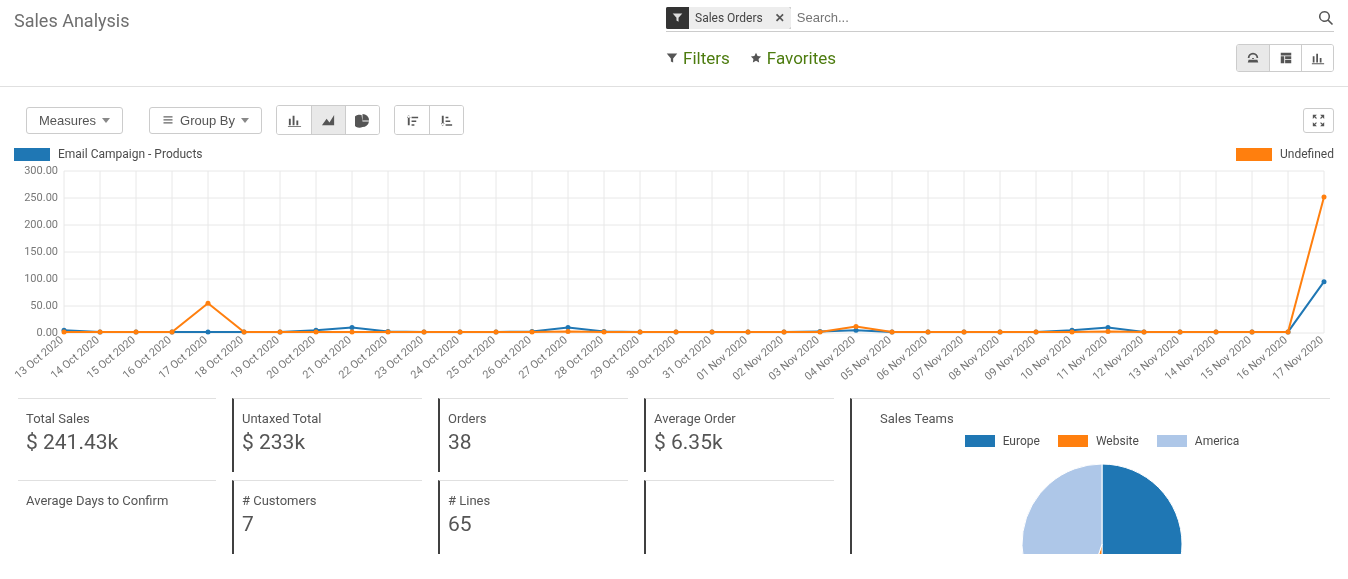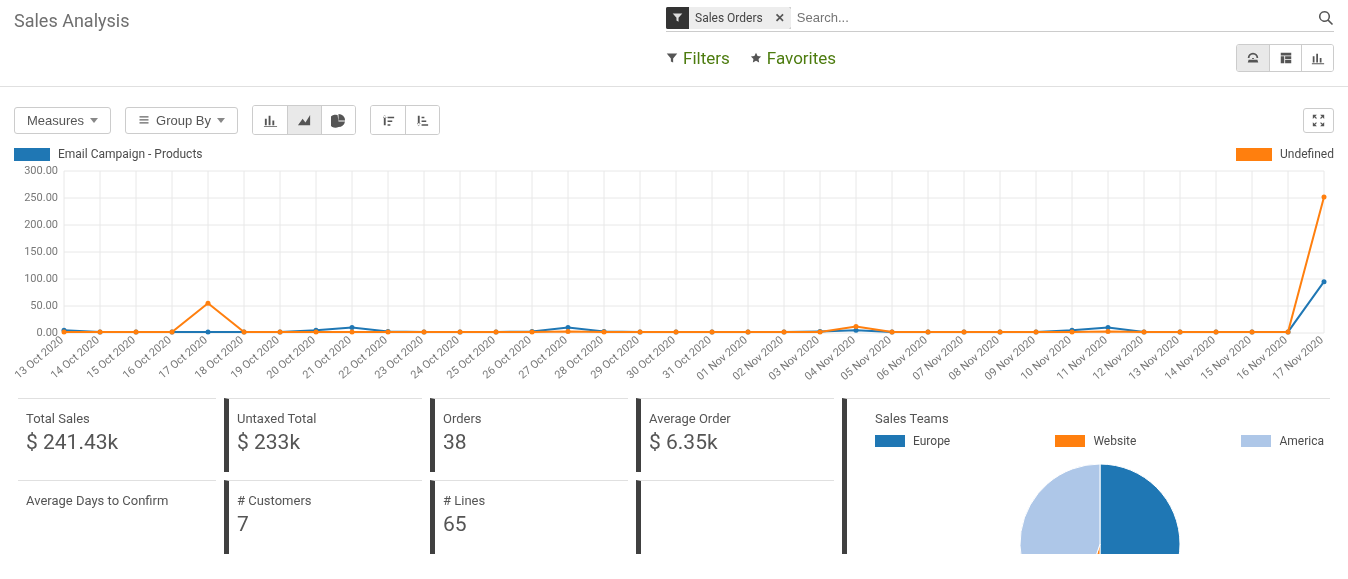--- a/index.html
+++ b/index.html
@@ -19,44 +19,44 @@
   .filter-left { display: flex; gap: 20px; }
   .filter-btn { display: flex; align-items: center; gap: 5px; color: #4d7c0f; cursor: pointer; font-size: 17px; }
   .filter-btn svg { width: 12px; height: 12px; fill: #555; }
   .view-switch { display: flex; border: 1px solid #ccc; border-radius: 3px; overflow: hidden; }
   .view-switch button { border: none; background: #fff; width: 32px; height: 26px; display:flex; align-items:center; justify-content:center; cursor:pointer; border-left:1px solid #ccc; }
   .view-switch button:first-child { border-left: none; }
   .view-switch button.active { background: #e9e9e9; }
   .view-switch svg { width: 14px; height: 14px; fill: #555; }
 
   .toolbar { display: flex; align-items: center; gap: 14px; padding: 18px 14px 8px; }
-  .btn { border: 1px solid #ccc; background: #fff; padding: 5px 12px; border-radius: 3px; color: #555; display: inline-flex; align-items: center; gap: 6px; cursor: pointer; font-size: 13px; }
+  .btn { border: 1px solid #ccc; background: #fff; padding: 5px 12px; border-radius: 3px; color: #555; display: inline-flex; align-items: center; gap: 6px; cursor: pointer; font-size: 13px; margin-left: 12px; }
   .btn .caret { width: 0; height: 0; border-left: 4px solid transparent; border-right: 4px solid transparent; border-top: 5px solid #888; }
   .btn-group { display: inline-flex; border: 1px solid #ccc; border-radius: 3px; overflow: hidden; }
   .btn-group button { border: none; background: #fff; width: 34px; height: 28px; display:flex; align-items:center; justify-content:center; cursor:pointer; border-left:1px solid #ccc; }
   .btn-group button:first-child { border-left: none; }
   .btn-group button.active { background: #e9e9e9; }
   .btn-group svg { width: 15px; height: 15px; fill: #555; }
   .expand-btn { margin-left: auto; }
 
   .chart-wrap { padding: 0 14px; }
   .legend { display: flex; justify-content: space-between; gap: 30px; margin: 4px 0 2px; font-size: 12px; }
   .legend-item { display: flex; align-items: center; gap: 8px; cursor:pointer; }
   .swatch { width: 36px; height: 13px; }
   #line-chart { display: block; width: 100%; height: 225px; }
   .axis-label { font-size: 11px; fill: #777; }
 
   .stats { display: grid; grid-template-columns: 198px 198px 198px 198px auto; grid-auto-rows: auto; padding: 10px 18px 0; gap: 8px; }
   .stat { border-top: 1px solid #e0e0e0; padding: 12px 6px 14px 8px; }
   .stat .label { font-size: 13px; color: #555; margin-bottom: 4px; }
   .stat .value { font-size: 21px; color: #555; }
-  .sep { border-left: 5px solid #404040; }
+  .sep { border-left: 2px solid #404040; margin-left: 8px; }
   .teams { grid-row: span 2; border-top: 1px solid #e0e0e0; padding: 12px 6px 0 28px; }
   .teams-title { font-size: 13px; color: #555; margin-bottom: 8px; }
-  .pie-legend { display:flex; flex-wrap: wrap; gap: 6px 18px; justify-content:space-between; font-size:12px; margin-bottom:6px;}
+  .pie-legend { display:flex; flex-wrap: wrap; gap: 6px 18px; justify-content:center; font-size:12px; margin-bottom:6px;}
   .pie-wrap { display:flex; justify-content:center; }
 </style>
 </head>
 <body>
 
 <div class="topbar">
   <div class="title">Sales Analysis</div>
   <div class="search-area">
     <div class="search-row">
       <span class="chip">

